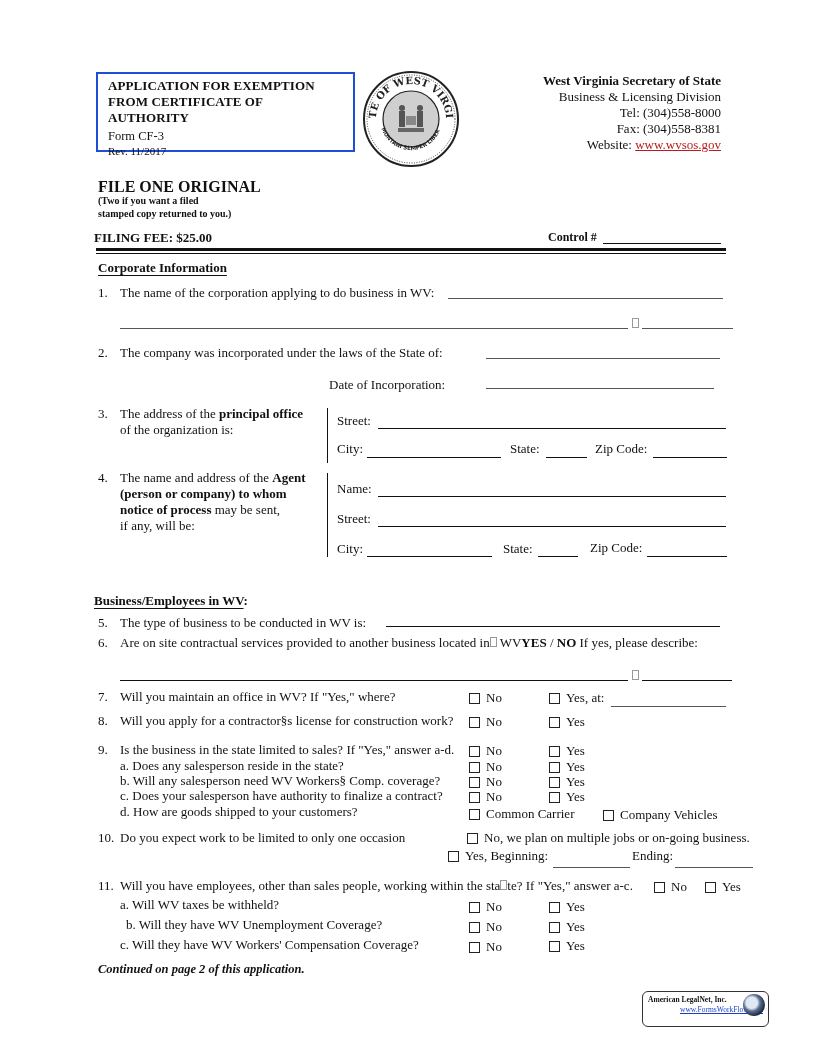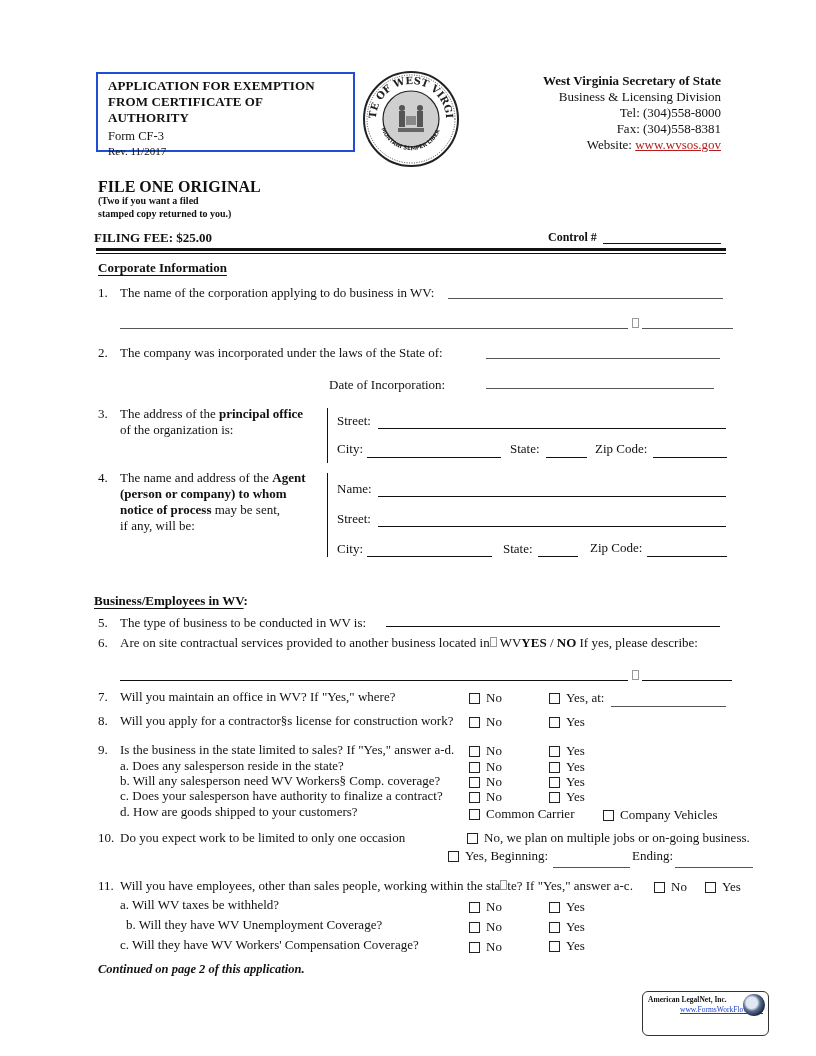--- a/index.html
+++ b/index.html
@@ -25,21 +25,21 @@
   .section-head { font-weight: bold; font-size: 13px; text-decoration: underline; text-underline-offset: 3px; }
   .q { font-size: 13px; line-height: 16px; }
   .num { display: inline-block; width: 22px; }
   .blank { border-bottom: 1px solid #555; height: 1px; }
   .blank-dark { border-bottom: 1.5px solid #111; height: 1px; }
   .vbar { width: 1px; background: #111; }
   .cb { display: inline-block; width: 11px; height: 11px; border: 1px solid #222; vertical-align: -1px; margin-right: 6px; background: #fff; }
   .cb-row { display: flex; align-items: center; font-size: 13px; }
   .small-glyph { display: inline-block; width: 7px; height: 10px; border: 1px solid #999; vertical-align: 0; }
   .bold { font-weight: bold; }
-  .footer-badge { left: 642px; top: 991px; width: 127px; height: 45px; border: 1px solid #333; border-radius: 6px; padding: 3px 5px; font-size: 7.5px; line-height: 10px; }
+  .footer-badge { left: 642px; top: 991px; width: 127px; height: 36px; border: 1px solid #333; border-radius: 6px; padding: 3px 5px; font-size: 7.5px; line-height: 10px; }
   .footer-badge .fb1 { font-weight: bold; }
   .footer-badge .fb2 { color: #1a3ec8; text-decoration: underline; text-align: right; }
   .footer-badge .globe { position: absolute; right: 3px; top: 2px; width: 22px; height: 22px; border-radius: 50%; background: radial-gradient(circle at 40% 40%, #dfe8f3 0 30%, #5a6f8f 45%, #1f2c44 70%); }
 </style>
 </head>
 <body>
 
 <div class="abs title-box">
   <div class="t1">APPLICATION FOR EXEMPTION</div>
   <div class="t1">FROM CERTIFICATE OF AUTHORITY</div>

